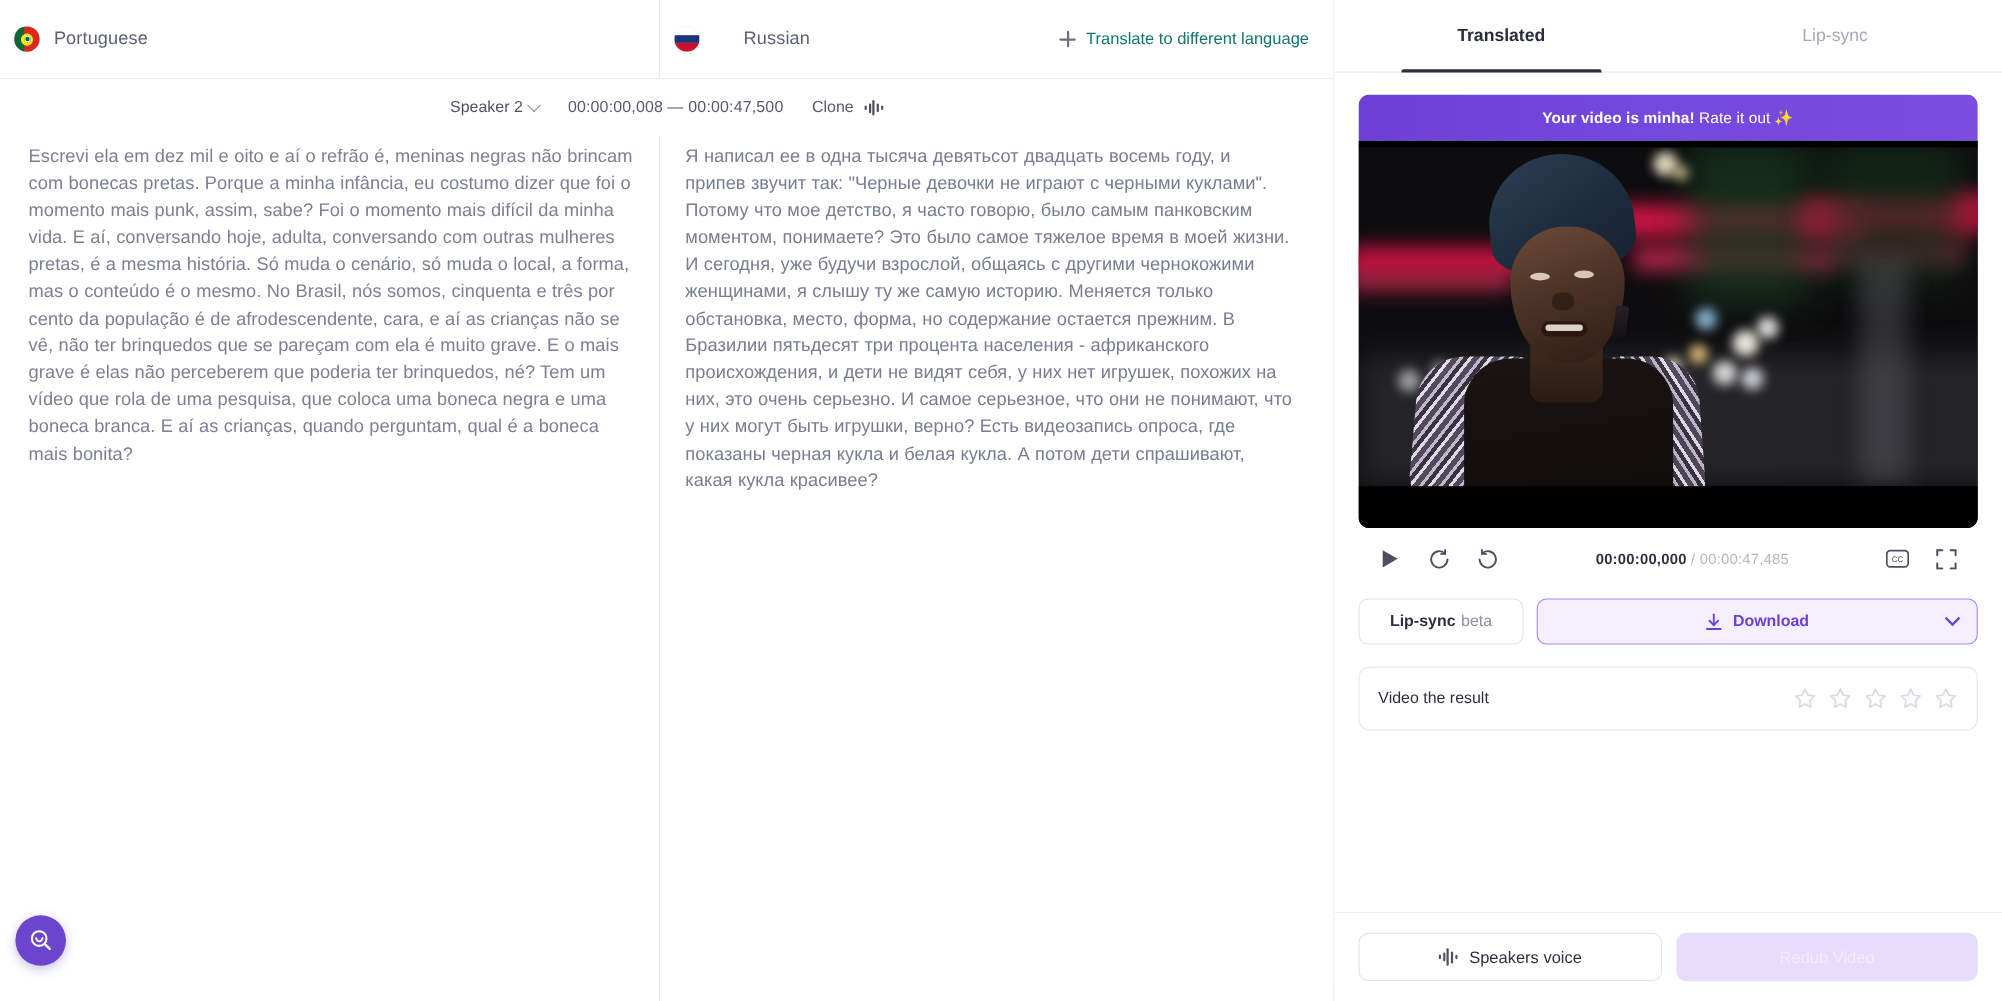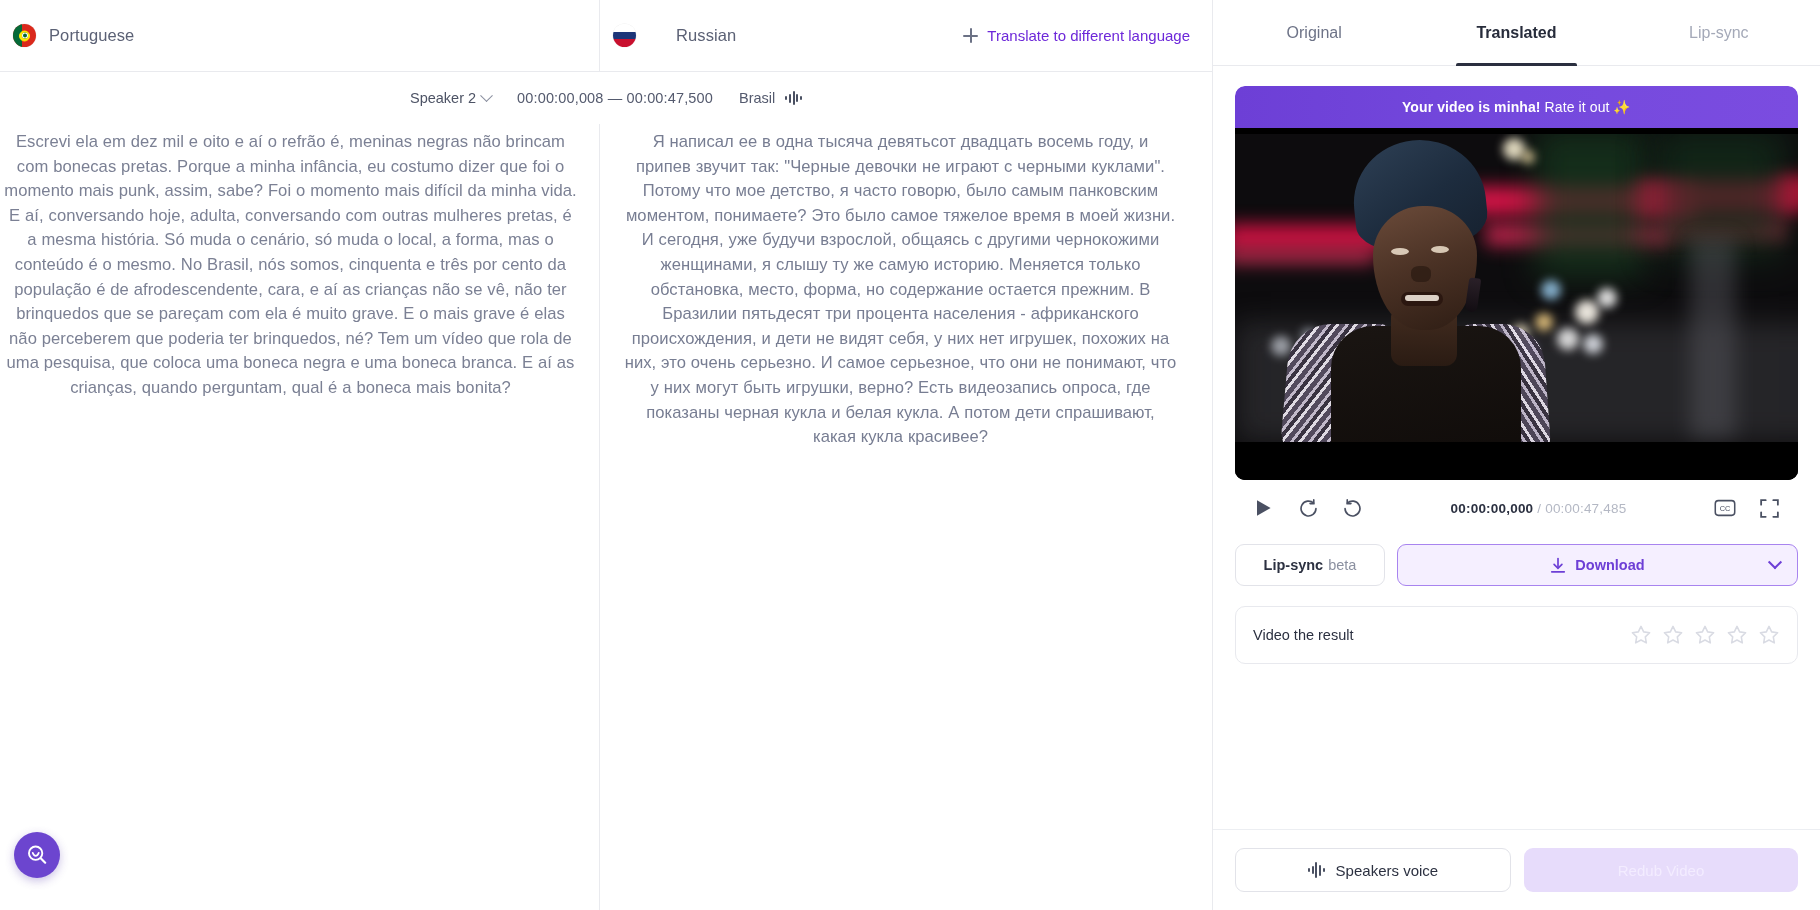--- a/index.html
+++ b/index.html
@@ -35,21 +35,21 @@
     transform: translate(-50%,-50%); width: 6px; height: 6px; border-radius: 50%;
     background: #046a38; box-shadow: inset 0 0 0 1px #fff; }
   .flag-ru { background: #fff; }
   .flag-ru i { position: absolute; left: 0; width: 100%; height: 33.34%; display: block; }
   .flag-ru i.w { top: 0; background: #ffffff; }
   .flag-ru i.b { top: 33.33%; background: #1c3578; }
   .flag-ru i.r { top: 66.66%; background: #c8102e; }
 
   .translate-add {
     margin-left: auto; display: flex; align-items: center; gap: 9px;
-    font-size: 15px; color: #6d28d9; cursor: pointer; padding: 6px 4px;
+    font-size: 15px; color: #0f766e; cursor: pointer; padding: 6px 4px;
   }
   .plus-ic { width: 15px; height: 15px; position: relative; display:inline-block; }
   .plus-ic::before, .plus-ic::after {
     content:""; position:absolute; background:#6b7185; border-radius:1px;
   }
   .plus-ic::before { left: 0; top: 6.5px; width: 15px; height: 2px; }
   .plus-ic::after { top: 0; left: 6.5px; height: 15px; width: 2px; }
 
   
   .speaker-bar {
@@ -59,21 +59,21 @@
   .spk-name { display: flex; align-items: center; gap: 6px; cursor: pointer; font-weight: 500; color:#4d5365;}
   .chev { width: 9px; height: 9px; border-right: 1.6px solid #8a8f9f; border-bottom: 1.6px solid #8a8f9f;
           transform: rotate(45deg) translate(-2px,-2px); display:inline-block; }
   .timecode { font-size: 14.5px; color: #545a6e; letter-spacing: .15px; }
   .clone { display: flex; align-items: center; gap: 10px; cursor: pointer; }
   .wave { display: inline-flex; align-items: center; gap: 1.7px; height: 15px; }
   .wave span { width: 2px; background: #4a5062; border-radius: 1px; display:block; }
 
   
   .cols { display: flex; height: calc(910px - 72px - 52px); }
-  .col { padding: 6px 22px 0 4px; text-align: center; }
+  .col { padding: 6px 22px 0 26px; }
   .col.src { width: 600px; border-right: 1px solid #e9eaee; height: 100%; }
   .col.tgt { flex: 1; padding-left: 23px; padding-right: 34px; }
   .para {
     font-size: 16.6px; line-height: 24.6px; color: #7b8094;
     letter-spacing: .05px; word-spacing: .2px;
   }
   .col.tgt .para { color: #777d92; }
 
   
   .fab {
@@ -227,21 +227,21 @@
       </div>
     </div>
 
     <div class="speaker-bar">
       <div class="spk-name">
         <span>Speaker 2</span>
         <span class="chev"></span>
       </div>
       <div class="timecode">00:00:00,008 — 00:00:47,500</div>
       <div class="clone">
-        <span>Brasil</span>
+        <span>Clone</span>
         <span class="wave">
           <span style="height:4px"></span>
             <span style="height:9px"></span>
             <span style="height:14px"></span>
             <span style="height:8px"></span>
             <span style="height:4px"></span>
         </span>
       </div>
     </div>
 
@@ -259,21 +259,20 @@
         <circle cx="10.2" cy="9.8" r="6.4" stroke="#ffffff" stroke-width="1.8"></circle>
         <path d="M7.4 9.4c.6 1.9 1.7 2.9 2.9 2.9s2.3-1 2.9-2.9" stroke="#ffffff" stroke-width="1.7" stroke-linecap="round" fill="none"></path>
         <path d="M15.1 14.6l4.3 4.3" stroke="#ffffff" stroke-width="2.1" stroke-linecap="round"></path>
       </svg>
     </div>
   </div>
 
   <div class="side">
 
     <div class="tabs">
-      <div class="tab">Original</div>
       <div class="tab active">Translated</div>
       <div class="tab muted">Lip-sync</div>
     </div>
 
     <div class="side-body">
 
       <div class="video-card">
         <div class="ready-banner">
           <b>Your video is minha!</b>
           <span>Rate it out ✨</span>

